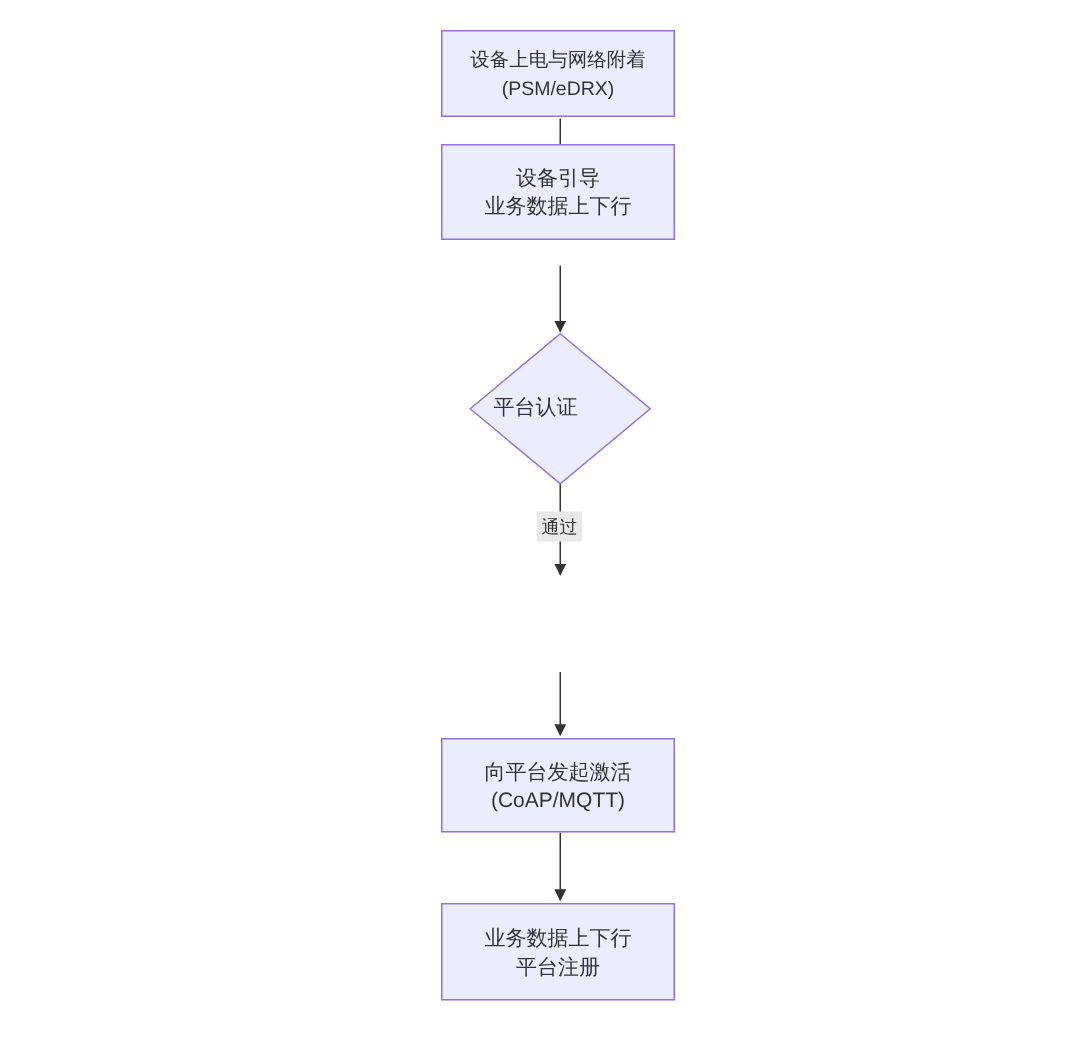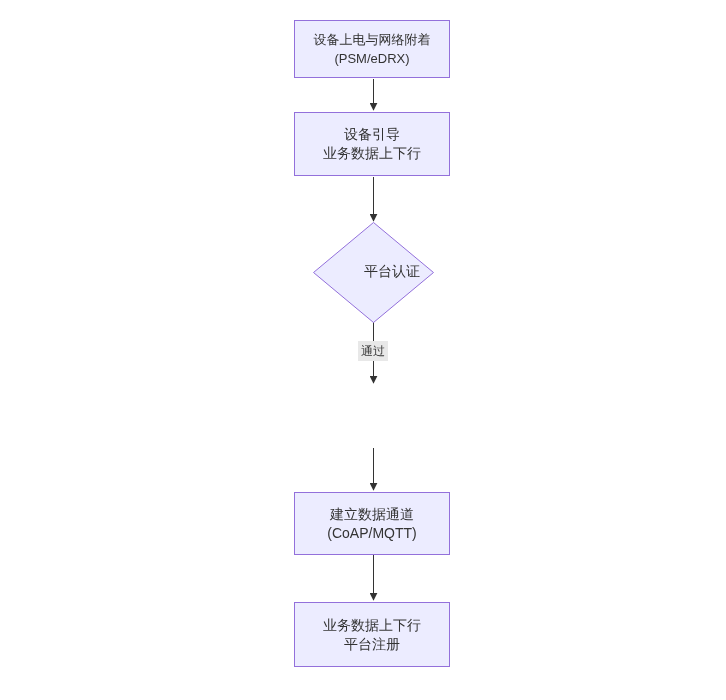--- a/index.html
+++ b/index.html
@@ -35,27 +35,27 @@
     color: var(--text-color, #333333);
     font-size: 14px;
     line-height: 19px;
     display: flex;
     flex-direction: column;
     align-items: center;
     justify-content: center;
     text-align: center;
   }
   .n1 { top: 20px;  height: 58px; font-size: 13px; }
-  .n2 { top: 112px; height: 64px; }
+  .n2 { top: 96px; height: 64px; }
   .n3 { top: 385px; height: 63px; }
   .n4 { top: 492px; height: 63px; }
   .n5 { top: 602px; height: 65px; }
   .diamond-label {
     position: absolute;
-    left: 392px; top: 272px;
+    left: 357px; top: 272px;
     transform: translate(-50%, -50%);
     color: var(--text-color, #333333);
     font-size: 14px;
     white-space: nowrap;
   }
   .edge-label {
     position: absolute;
     left: 373px; top: 351px;
     transform: translate(-50%, -50%);
     background: var(--edge-label-bg, #e8e8e8);
@@ -94,21 +94,21 @@
     <span>设备引导</span>
     <span>业务数据上下行</span>
   </div>
 
   <div class="diamond-label">平台认证</div>
 
   <div class="edge-label">通过</div>
 
 
   <div class="node n4">
-    <span>建立数据通道</span>
+    <span>向平台发起激活</span>
     <span>(CoAP/MQTT)</span>
   </div>
 
   <div class="node n5">
     <span>业务数据上下行</span>
     <span>平台注册</span>
   </div>
 
 </div>
 

